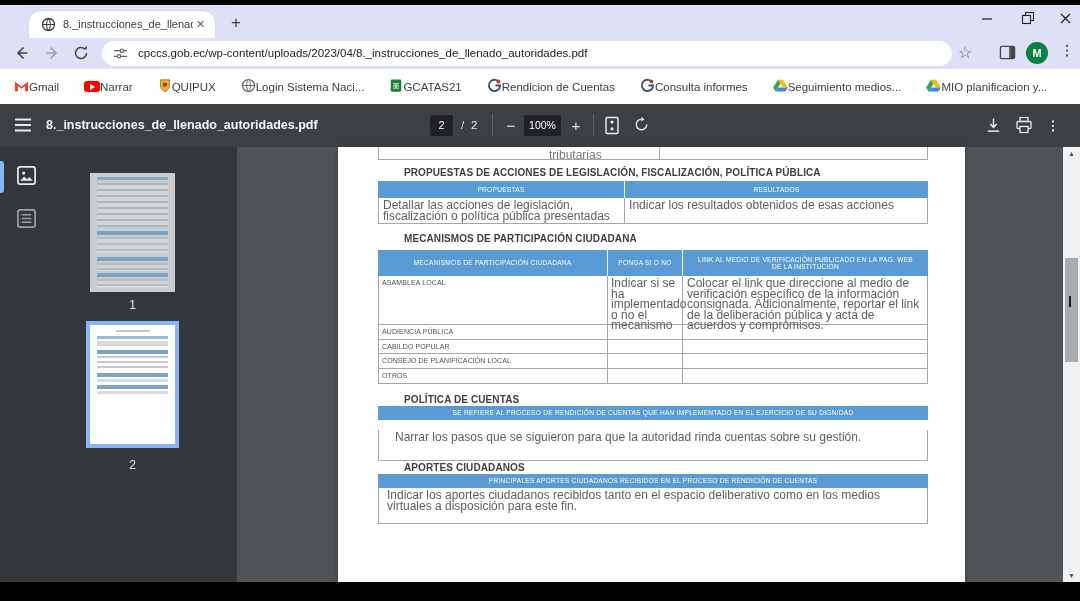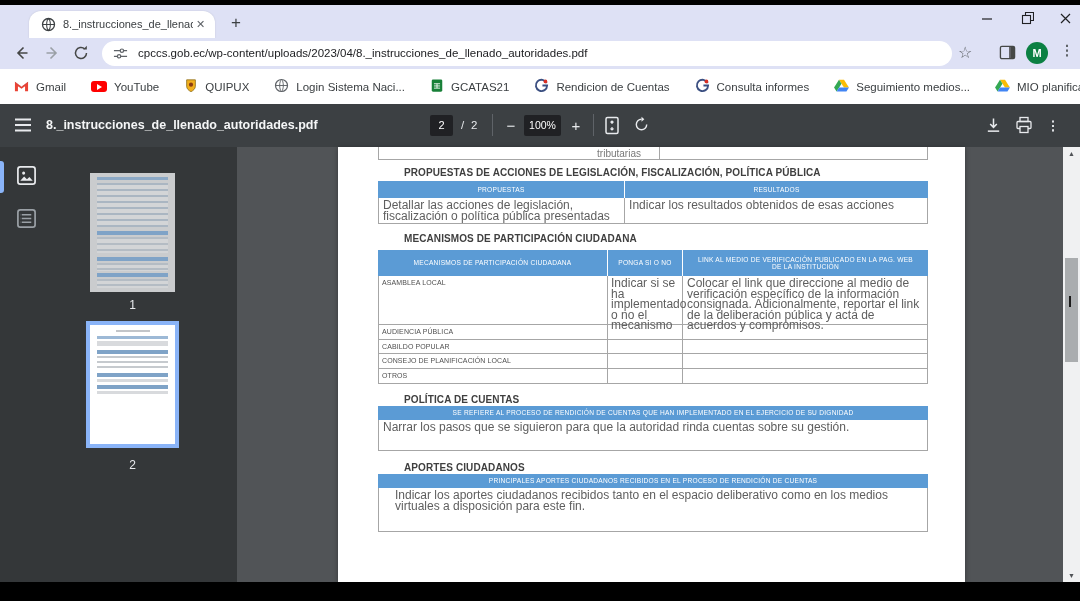--- a/index.html
+++ b/index.html
@@ -22,21 +22,21 @@
   
   #addrrow { position:absolute; top:33px; left:0; width:100%; height:31px; background:#dee1f5; }
   .navbtn { top:6px; width:20px; height:20px; }
   #url-pill { left:102px; top:3px; width:850px; height:25px; background:#fff; border-radius:13px; }
   #url-text { left:36px; top:0; height:25px; line-height:25px; font-size:11.5px; color:#202124; white-space:nowrap; }
   #avatar { left:1026px; top:4px; width:22px; height:22px; border-radius:50%; background:#0b8043; color:#fff; font-size:11px; font-weight:700; text-align:center; line-height:22px; }
   .grayglyph { color:#5f6368; }
 
   
   #bookmarks { position:absolute; top:64px; left:0; width:100%; height:35px; background:#fff; display:flex; align-items:center; padding-left:14px; gap:25px; }
-  .bm { display:flex; align-items:center; gap:7px; font-size:11.5px; color:#3c4043; white-space:nowrap; }
+  .bm { display:flex; align-items:center; font-size:11.5px; color:#3c4043; white-space:nowrap; }
   .bm svg, .bm .cssicon { flex:0 0 auto; }
 
   
   #pdfbar { position:absolute; top:99px; left:0; width:100%; height:43px; background:#3c4043; color:#e8eaed; }
   #pdf-title { left:46px; top:0; height:43px; line-height:43px; font-size:12.5px; font-weight:600; color:#f5f6f7; }
   .darkbox { background:#202124; color:#fff; text-align:center; border-radius:2px; }
   .tdiv { top:10px; width:1px; height:22px; background:#5f6368; }
   .tbtn { color:#e8eaed; text-align:center; }
 
   
@@ -146,21 +146,21 @@
       <span><svg width="15" height="12" viewBox="0 0 16 12">
             <path d="M1 11.5V1.8L8 7l7-5.2v9.7h-3.2V6.2L8 9 4.2 6.2v5.3z" fill="#ea4335"></path>
             <path d="M1 1.8L8 7l7-5.2" fill="none" stroke="#c5221f" stroke-width=".6"></path>
           </svg></span>
       <span>Gmail</span>
     </div>
     <div class="bm">
       <span class="cssicon" style="display:inline-block;width:16px;height:11px;background:#ff0000;border-radius:3px;position:relative">
         <span style="position:absolute;left:6px;top:2.5px;width:0;height:0;border-left:5px solid #fff;border-top:3px solid transparent;border-bottom:3px solid transparent"></span>
       </span>
-      <span>YouTube</span>
+      <span>Narrar</span>
     </div>
     <div class="bm">
       <span><svg width="14" height="15" viewBox="0 0 16 16">
             <path d="M3 1.5h10v7.2c0 3.2-2.6 5.2-5 6.3-2.4-1.1-5-3.1-5-6.3z" fill="#f2b01e" stroke="#8a6d1a" stroke-width=".9"></path>
             <circle cx="8" cy="7" r="2.4" fill="#8a3b12"></circle>
           </svg></span>
       <span>QUIPUX</span>
     </div>
     <div class="bm">
       <span><svg width="15" height="15" viewBox="0 0 16 16">
@@ -296,21 +296,21 @@
         <div class="t1row" style="top:54px;height:3px;background:#d8dadd"></div>
         <div class="t1row" style="top:60px;height:4px;background:#7fa3c7"></div>
         <div class="t1row" style="top:66px;height:3px;background:#d8dadd"></div>
       </div>
       <div class="abs pagenum" style="left:90px;top:311px">2</div>
     </div>
 
     <div id="page" class="abs">
 
       <div class="abs" style="left:40px;top:0;width:550px;height:13px;border-bottom:1px solid #a6a6a6;border-left:1px solid #a6a6a6;border-right:1px solid #a6a6a6">
-        <span class="abs" style="left:170px;width:140px;top:1px;text-align:center;font-size:10px;color:#787878">tributarias</span>
+        <span class="abs" style="left:170px;width:140px;top:1px;font-size:12px;color:#787878">tributarias</span>
         <span class="abs" style="left:280px;top:0;width:1px;height:13px;background:#a6a6a6"></span>
       </div>
 
       <div class="sec-title" style="top:20px">PROPUESTAS DE ACCIONES DE LEGISLACIÓN, FISCALIZACIÓN, POLÍTICA PÚBLICA</div>
       <div class="abs" style="left:40px;top:34px;width:550px">
         <div style="display:flex;height:17px">
           <div class="bluehead" style="width:247px;border-right:1px solid #fff">PROPUESTAS</div>
           <div class="bluehead" style="width:303px">RESULTADOS</div>
         </div>
         <div style="display:flex;border:1px solid #a6a6a6;border-top:none;min-height:26px">
@@ -350,25 +350,25 @@
         </div>
         <div style="display:flex;border:1px solid #a6a6a6;border-top:none;height:15px">
           <div class="lbltxt" style="width:230px;padding:3px;border-right:1px solid #a6a6a6">OTROS</div>
           <div style="width:75px;border-right:1px solid #a6a6a6"></div>
           <div style="width:245px"></div>
         </div>
       </div>
 
       <div class="sec-title" style="top:247px">POLÍTICA DE CUENTAS</div>
       <div class="abs bluehead" style="left:40px;top:259px;width:550px;height:14px">SE REFIERE AL PROCESO DE RENDICIÓN DE CUENTAS QUE HAN IMPLEMENTADO EN EL EJERCICIO DE SU DIGNIDAD</div>
-      <div class="abs bodytxt" style="left:40px;top:273px;width:550px;height:31px;border:1px solid #a6a6a6;border-top:none;padding:2px 4px">Narrar los pasos que se siguieron para que la autoridad rinda cuentas sobre su gestión.</div>
+      <div class="abs bodytxt" style="left:40px;top:283px;width:550px;height:31px;border:1px solid #a6a6a6;border-top:none;padding:2px 16px">Narrar los pasos que se siguieron para que la autoridad rinda cuentas sobre su gestión.</div>
 
       <div class="sec-title" style="top:315px">APORTES CIUDADANOS</div>
       <div class="abs bluehead" style="left:40px;top:327px;width:550px;height:14px">PRINCIPALES APORTES CIUDADANOS RECIBIDOS EN EL PROCESO DE RENDICIÓN DE CUENTAS</div>
-      <div class="abs bodytxt" style="left:40px;top:341px;width:550px;height:44px;border:1px solid #a6a6a6;border-top:none;padding:2px 16px">Indicar los aportes ciudadanos recibidos tanto en el espacio deliberativo como en los medios virtuales a disposición para este fin.</div>
+      <div class="abs bodytxt" style="left:40px;top:341px;width:550px;height:36px;border:1px solid #a6a6a6;border-top:none;padding:2px 8px">Indicar los aportes ciudadanos recibidos tanto en el espacio deliberativo como en los medios virtuales a disposición para este fin.</div>
     </div>
 
     <div id="scrollbar" class="abs">
       <div class="sb-arrow abs" style="top:0">▲</div>
       <div id="sb-thumb" class="abs">
         <div class="abs" style="left:4px;top:38px;width:2px;height:11px;background:#1a1a1a"></div>
       </div>
       <div class="sb-arrow abs" style="bottom:0">▼</div>
     </div>
   </div>

